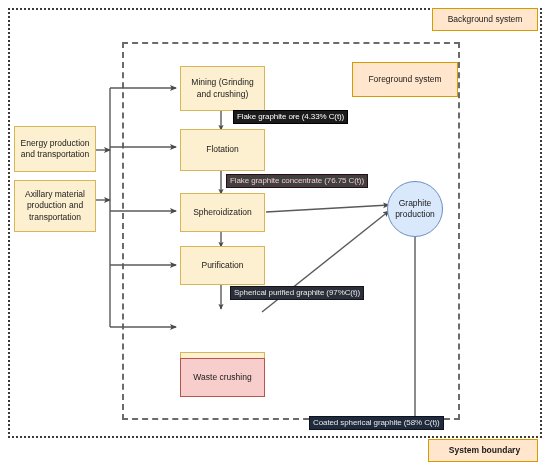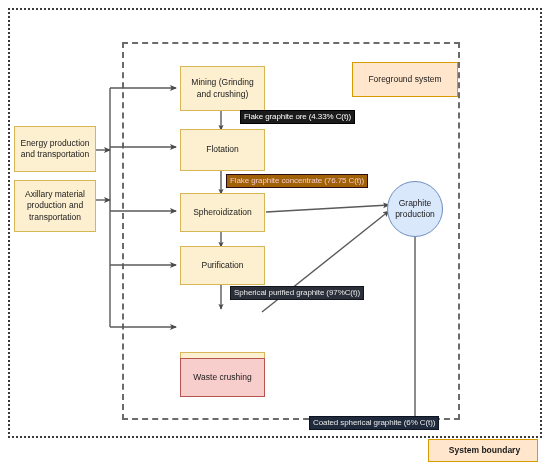--- a/index.html
+++ b/index.html
@@ -84,21 +84,21 @@
   .flow-label {
     position: absolute;
     font-size: 8px;
     line-height: 1.1;
     padding: 1.5px 3px;
     white-space: nowrap;
     box-sizing: border-box;
     letter-spacing: -0.1px;
   }
   .lbl-dark   { background: #1b1b1b; color: #ffffff; border: 1px solid #000; }
-  .lbl-maroon { background: #a16207; color: #f2c8c8; border: 1px solid #2b0b15; }
+  .lbl-maroon { background: #404040; color: #f2c8c8; border: 1px solid #2b0b15; }
   .lbl-slate  { background: #2a2f3a; color: #e8e8e8; border: 1px solid #12151c; }
   .lbl-navy   { background: #1f2b3d; color: #e8e8e8; border: 1px solid #0c1220; }
 
   
   svg.edges {
     position: absolute;
     left: 0;
     top: 0;
     width: 550px;
     height: 464px;
@@ -179,28 +179,31 @@
   </div>
 
   <div class="box box-pink" style="left:180px; top:358px; width:85px; height:39px;">
     <span>Waste crushing</span>
   </div>
 
   <div class="ellipse" style="left:387px; top:181px; width:56px; height:56px;">
     <span>Graphite production</span>
   </div>
 
-  <div class="flow-label lbl-dark" style="left:240px; top:110px;text-align:right;">Flake graphite ore (4.33% C(t))</div>
+  <div class="flow-label lbl-dark" style="left:233px; top:110px;text-align:right;">Flake graphite ore (4.33% C(t))</div>
 
   <div class="flow-label lbl-maroon" style="left:226px; top:174px;">Flake graphite concentrate (76.75 C(t))</div>
 
   <div class="flow-label lbl-slate" style="left:230px; top:286px;">Spherical purified graphite (97%C(t))</div>
 
-  <div class="flow-label lbl-navy" style="left:309px; top:416px;">Coated spherical graphite (6% C(t))</div>
-
+  <div class="flow-label lbl-navy" style="left:309px; top:416px;">Coated spherical graphite (58% C(t))</div>
+
+  <div class="box box-legend" style="left:432px; top:8px; width:106px; height:23px;">
+    <span>Background system</span>
+  </div>
 
   <div class="box box-legend" style="left:352px; top:62px; width:106px; height:35px;">
     <span>Foreground system</span>
   </div>
 
   <div class="box box-legend bold" style="left:428px; top:439px; width:110px; height:23px;">
     <span>System boundary</span>
   </div>
 
 </div>

